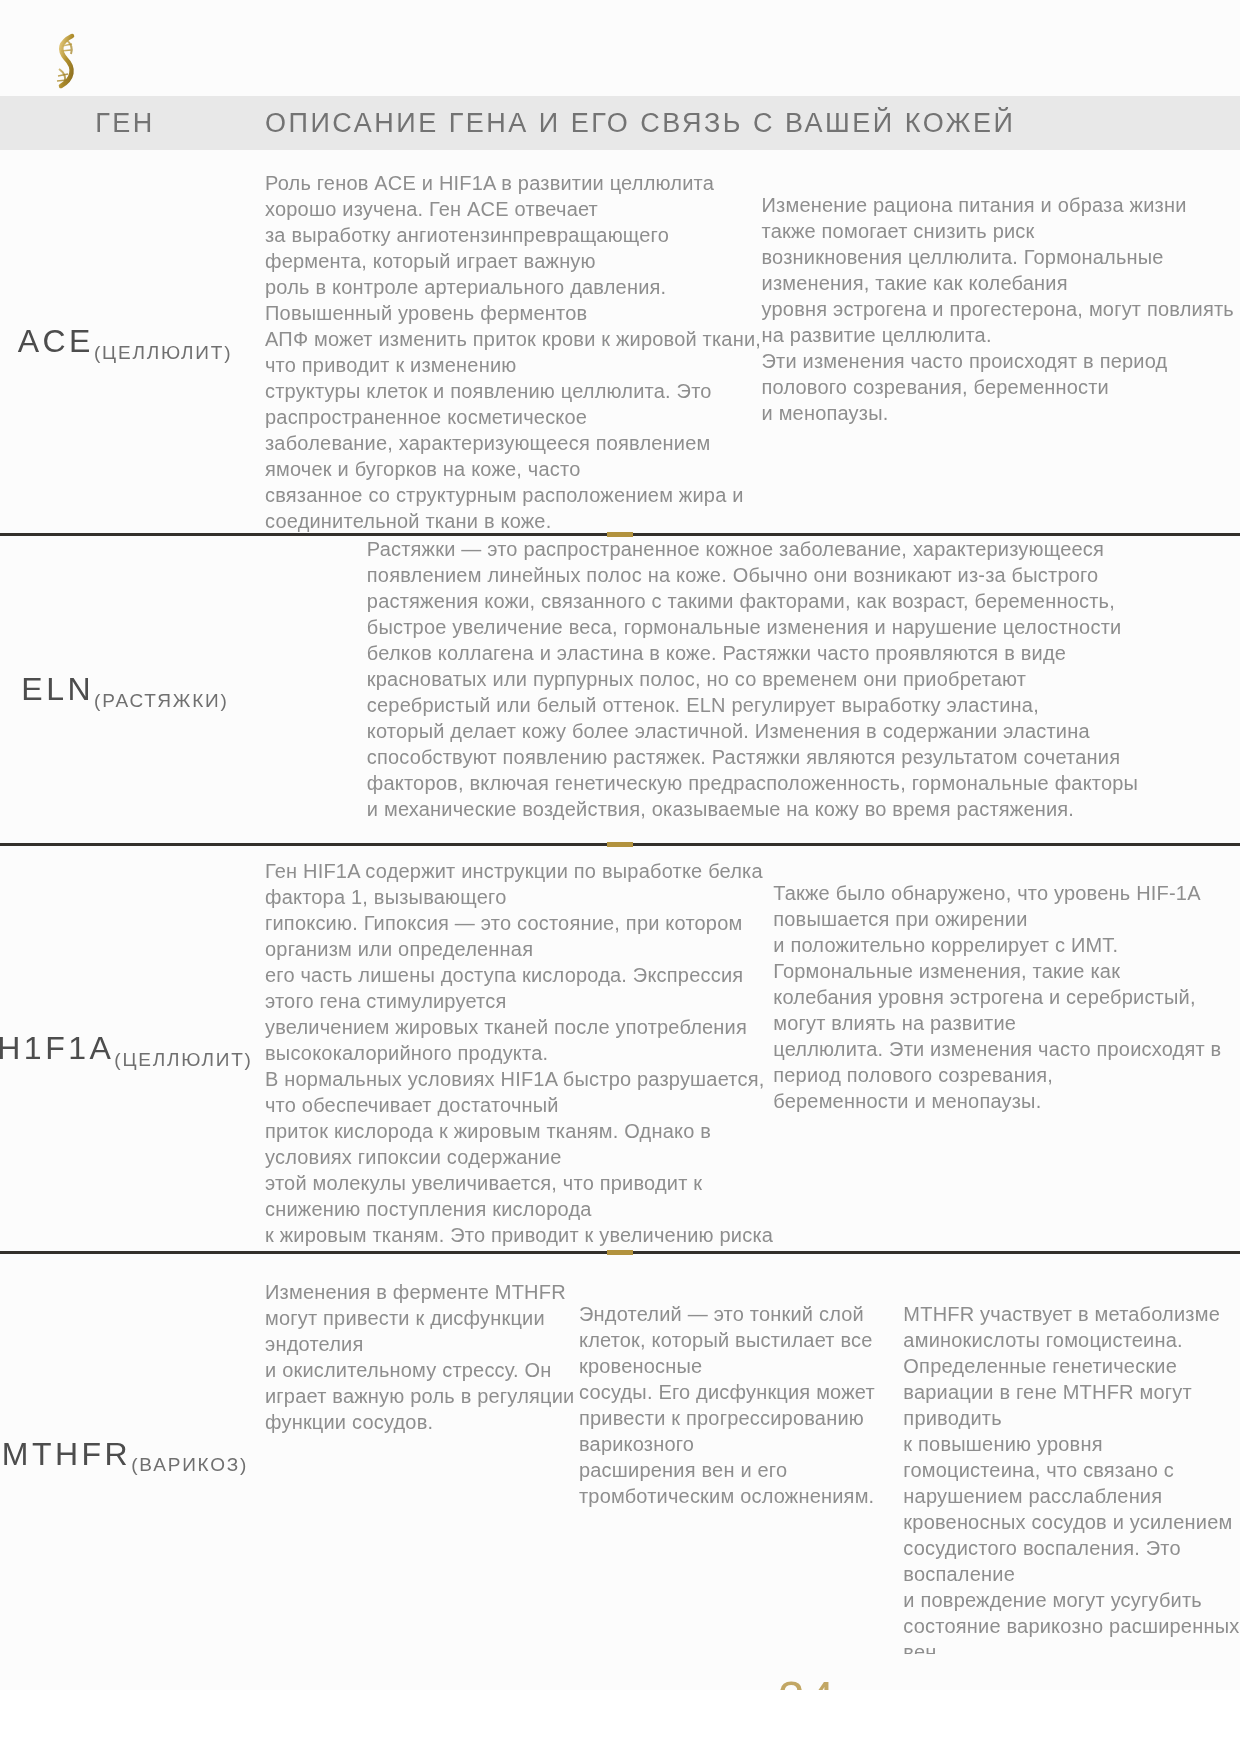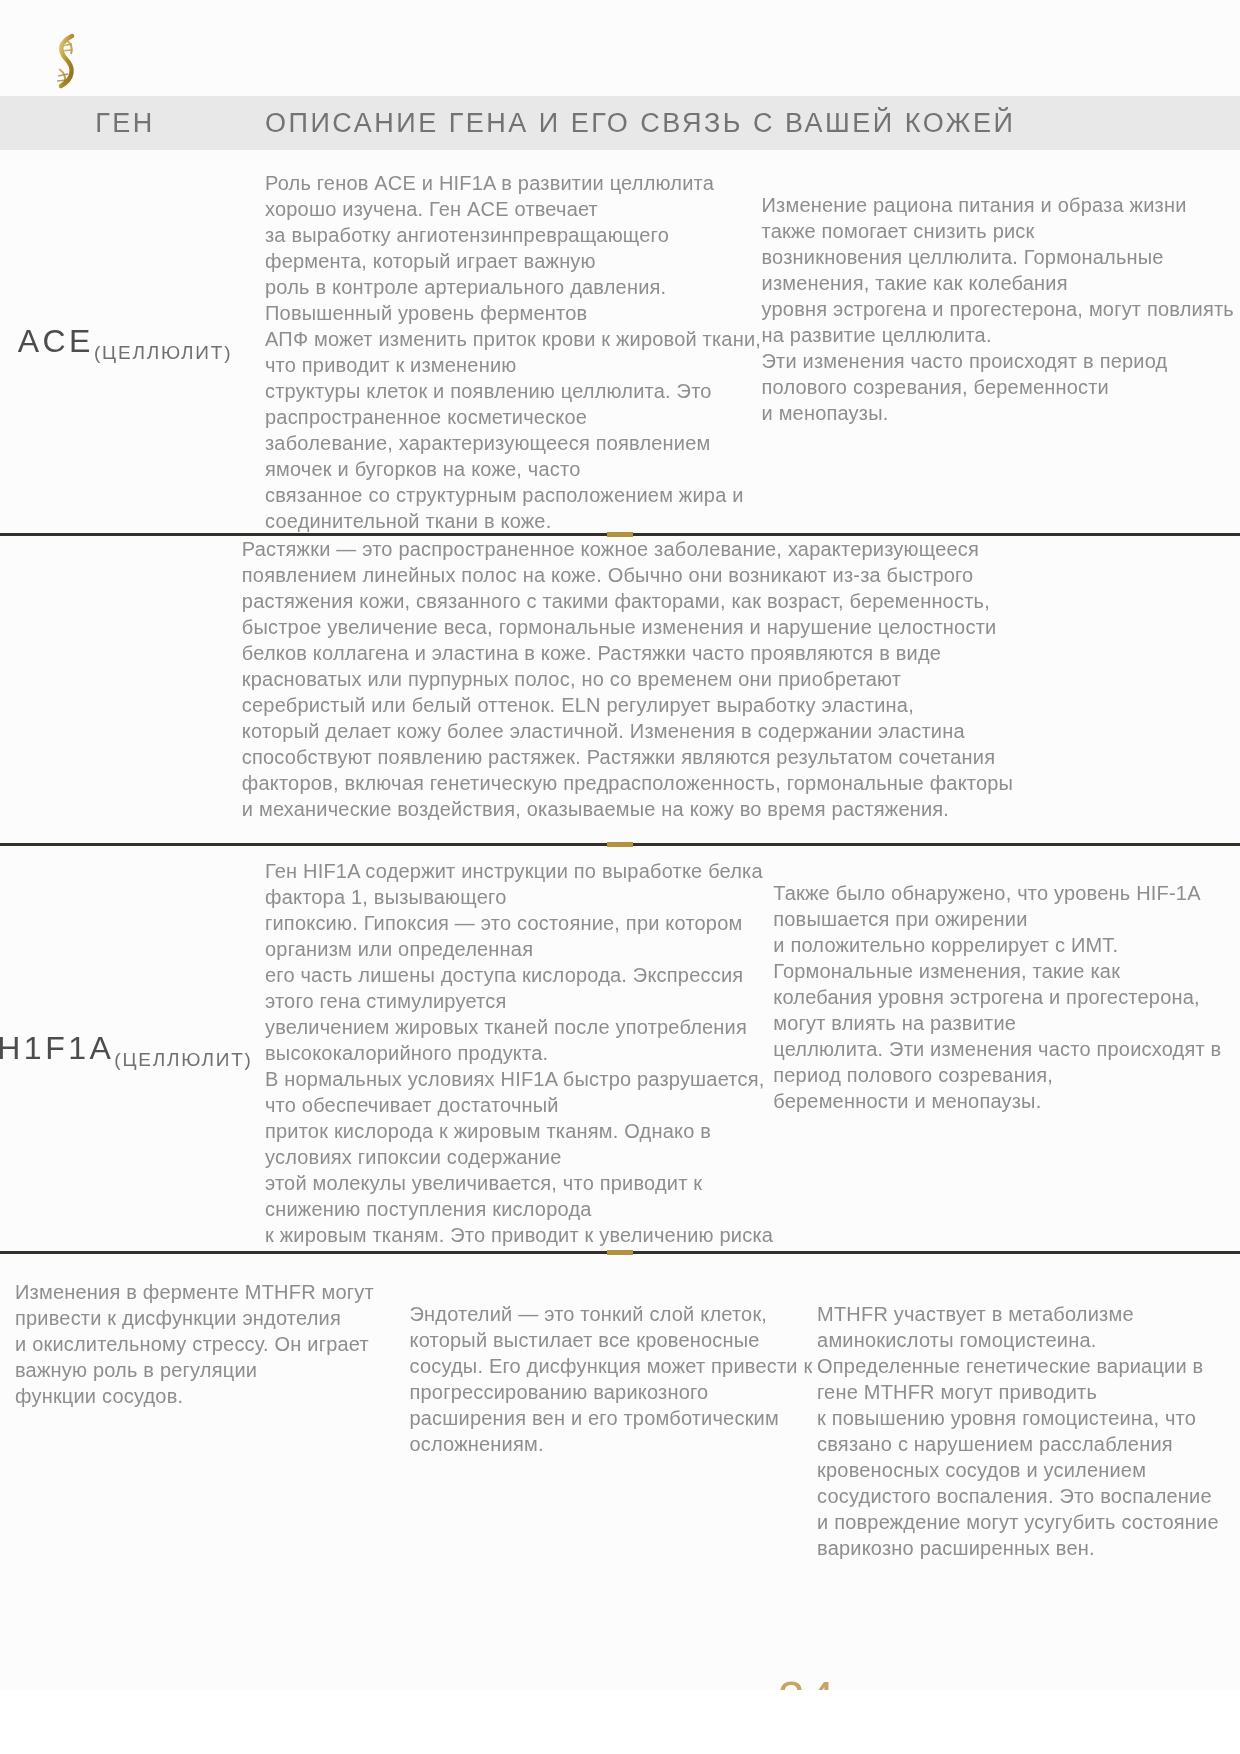--- a/index.html
+++ b/index.html
@@ -118,20 +118,24 @@
 Эти изменения часто происходят в период полового созревания, беременности
 и менопаузы.</p>
     </div>
   </section>
 
   <div class="separator">
       <span class="sep-accent"></span>
     </div>
 
   <section class="gene-row row-eln">
+    <div class="gene-cell">
+      <div class="gene-name">ELN</div>
+      <div class="gene-subtitle">(РАСТЯЖКИ)</div>
+    </div>
     <div class="desc-cell pad-eln">
       <p>Растяжки — это распространенное кожное заболевание, характеризующееся
 появлением линейных полос на коже. Обычно они возникают из-за быстрого
 растяжения кожи, связанного с такими факторами, как возраст, беременность,
 быстрое увеличение веса, гормональные изменения и нарушение целостности
 белков коллагена и эластина в коже. Растяжки часто проявляются в виде
 красноватых или пурпурных полос, но со временем они приобретают
 серебристый или белый оттенок. ELN регулирует выработку эластина,
 который делает кожу более эластичной. Изменения в содержании эластина
 способствуют появлению растяжек. Растяжки являются результатом сочетания
@@ -153,31 +157,35 @@
       <p>Ген HIF1A содержит инструкции по выработке белка фактора 1, вызывающего
 гипоксию. Гипоксия — это состояние, при котором организм или определенная
 его часть лишены доступа кислорода. Экспрессия этого гена стимулируется
 увеличением жировых тканей после употребления высококалорийного продукта.
 В нормальных условиях HIF1A быстро разрушается, что обеспечивает достаточный
 приток кислорода к жировым тканям. Однако в условиях гипоксии содержание
 этой молекулы увеличивается, что приводит к снижению поступления кислорода
 к жировым тканям. Это приводит к увеличению риска развития целлюлита.</p>
       <p>Также было обнаружено, что уровень HIF-1A повышается при ожирении
 и положительно коррелирует с ИМТ. Гормональные изменения, такие как
-колебания уровня эстрогена и прогестерона, могут влиять на развитие
+колебания уровня эстрогена и серебристый, могут влиять на развитие
 целлюлита. Эти изменения часто происходят в период полового созревания,
 беременности и менопаузы.</p>
     </div>
   </section>
 
   <div class="separator">
       <span class="sep-accent"></span>
     </div>
 
   <section class="gene-row row-mthfr">
+    <div class="gene-cell">
+      <div class="gene-name">MTHFR</div>
+      <div class="gene-subtitle">(ВАРИКОЗ)</div>
+    </div>
     <div class="desc-cell pad-mthfr">
       <p>Изменения в ферменте MTHFR могут привести к дисфункции эндотелия
 и окислительному стрессу. Он играет важную роль в регуляции
 функции сосудов.</p>
       <p>Эндотелий — это тонкий слой клеток, который выстилает все кровеносные
 сосуды. Его дисфункция может привести к прогрессированию варикозного
 расширения вен и его тромботическим осложнениям.</p>
       <p>MTHFR участвует в метаболизме аминокислоты гомоцистеина.
 Определенные генетические вариации в гене MTHFR могут приводить
 к повышению уровня гомоцистеина, что связано с нарушением расслабления

